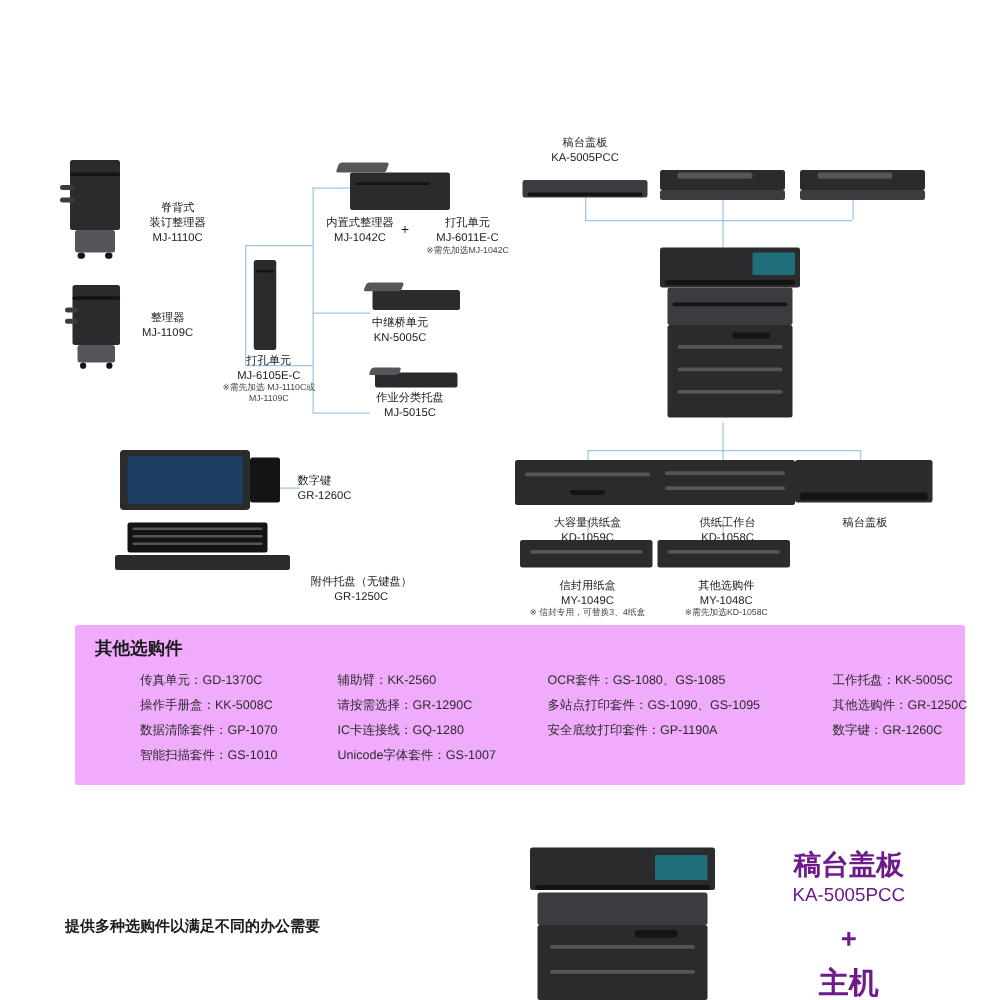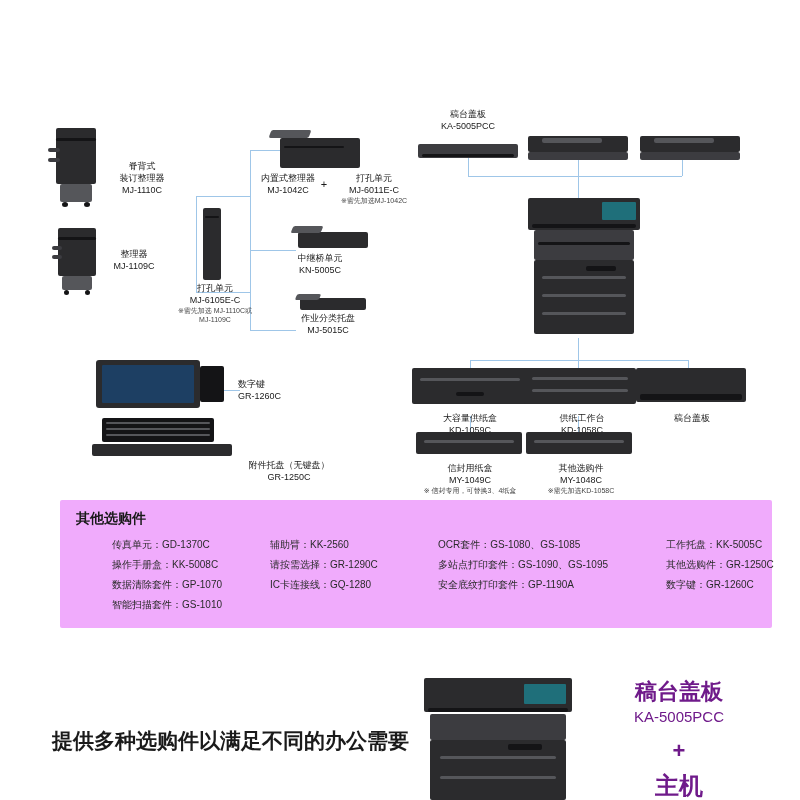--- a/index.html
+++ b/index.html
@@ -49,21 +49,21 @@
   }
   .opts-grid{
     position:absolute;left:16px;top:38px;width:686px;
     display:grid;grid-template-columns:158px 168px 228px 190px;
     row-gap:7px;column-gap:0px;margin-left:36px;
   }
   .opts-grid div{font-size:10px;color:#2b2b2b;line-height:13px;white-space:nowrap;}
 
   
   .blurb{
-    position:absolute;left:52px;top:728px;font-size:21px;font-weight:bold;
+    position:absolute;left:52px;top:728px;font-size:12px;font-weight:bold;
     line-height:26px;color:#1a1a1a;
   }
 
   
   .combo-t1{position:absolute;right:26px;top:678px;width:190px;text-align:center;
     font-size:22px;font-weight:bold;color:#6f1a8a;line-height:28px;}
   .combo-s1{position:absolute;right:26px;top:708px;width:190px;text-align:center;
     font-size:15px;color:#6f1a8a;}
   .combo-plus{position:absolute;right:26px;top:738px;width:190px;text-align:center;
     font-size:22px;font-weight:bold;color:#6f1a8a;}
@@ -288,20 +288,21 @@
       <div>工作托盘：KK-5005C</div>
       <div>操作手册盒：KK-5008C</div>
       <div>请按需选择：GR-1290C</div>
       <div>多站点打印套件：GS-1090、GS-1095</div>
       <div>其他选购件：GR-1250C</div>
       <div>数据清除套件：GP-1070</div>
       <div>IC卡连接线：GQ-1280</div>
       <div>安全底纹打印套件：GP-1190A</div>
       <div>数字键：GR-1260C</div>
       <div>智能扫描套件：GS-1010</div>
+      <div>Unicode字体套件：GS-1007</div>
       <div></div>
     </div>
   </div>
 
   <div class="blurb">
     <div>提供多种选购件以满足不同的办公需要</div>
   </div>
 
   <div class="dev" style="left:424px;top:678px;width:148px;height:122px;">
     <div class="blk" style="left:0;top:0;width:148px;height:34px;border-radius:2px;"></div>

